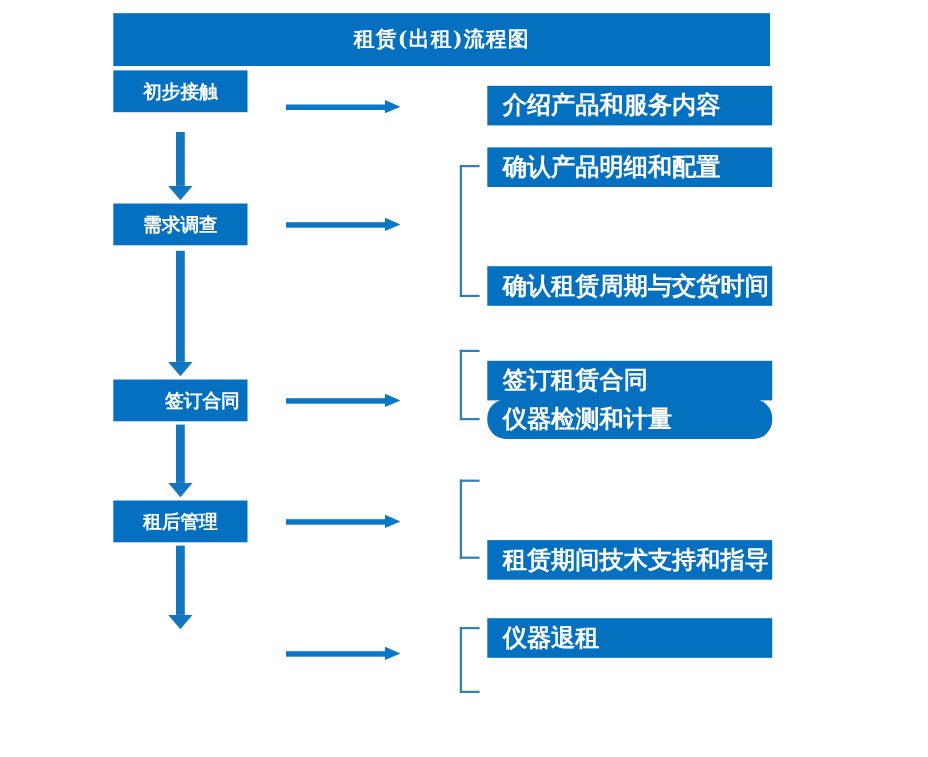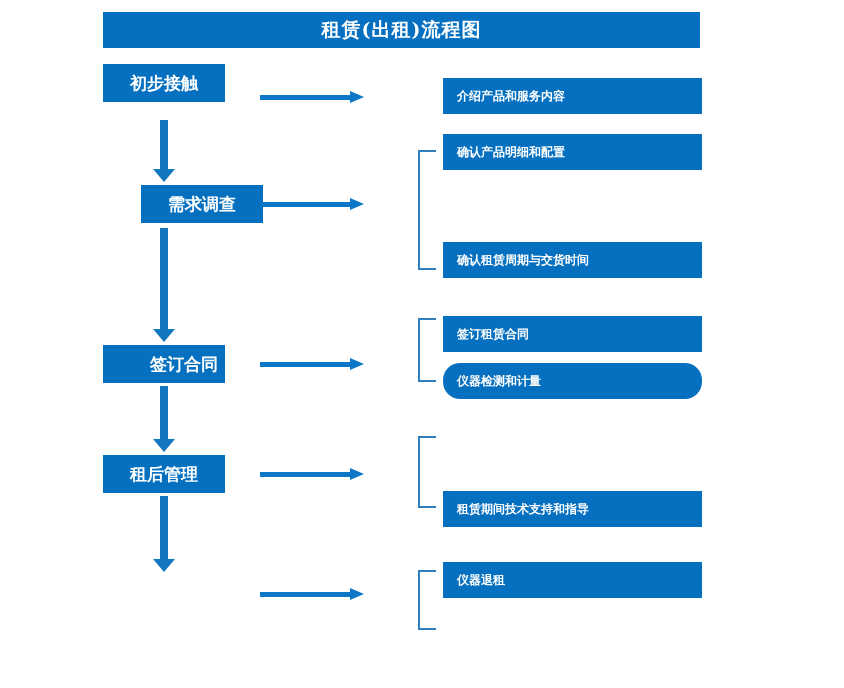--- a/index.html
+++ b/index.html
@@ -22,21 +22,21 @@
     width: 844px;
     height: 688px;
   }
 
   
   .title-bar {
     position: absolute;
     left: 103px;
     top: 12px;
     width: 597px;
-    height: 36px;
+    height: 48px;
     background: #0670c0;
     color: #ffffff;
     font-size: 19px;
     font-weight: bold;
     display: flex;
     align-items: center;
     justify-content: center;
     letter-spacing: 1px;
     font-family: "DejaVu Serif", "Liberation Serif", serif;
   }
@@ -58,21 +58,21 @@
     width: 122px;
     height: 38px;
     font-size: 17px;
     justify-content: center;
   }
 
   .right-box {
     left: 443px;
     width: 259px;
     height: 36px;
-    font-size: 12px;
+    font-size: 22px;
     justify-content: flex-start;
     padding-left: 14px;
   }
 
   
   .h-arrow {
     position: absolute;
     height: 12px;
     width: 105px;
   }
@@ -129,21 +129,21 @@
 </style>
 </head>
 <body>
 
 <div id="canvas">
 
   <div class="title-bar">租赁(出租)流程图</div>
 
   <div class="box left-box" style="top:64px;">初步接触</div>
 
-  <div class="box left-box" style="top:185px;margin-left:38px;">需求调查</div>
+  <div class="box left-box" style="top:185px;">需求调查</div>
 
   <div class="box left-box" style="top:345px;padding-left:40px;">签订合同</div>
 
   <div class="box left-box" style="top:455px;">租后管理</div>
 
 
   <div class="v-arrow" style="left:153px; top:120px; height:62px;">
     <div class="shaft" style="height:49px;"></div>
     <div class="head" style="top:49px;"></div>
   </div>
@@ -196,21 +196,21 @@
 
   <div class="bracket" style="left:418px; top:570px; height:60px;"></div>
 
   <div class="box right-box" style="top:78px;">介绍产品和服务内容</div>
 
   <div class="box right-box" style="top:134px;">确认产品明细和配置</div>
 
 
   <div class="box right-box" style="top:242px;">确认租赁周期与交货时间</div>
 
-  <div class="box right-box" style="top:316px;">签订租赁合同</div>
+  <div class="box right-box" style="top:328px;">签订租赁合同</div>
 
   <div class="box right-box" style="top:363px;border-radius:17px;">仪器检测和计量</div>
 
 
   <div class="box right-box" style="top:491px;">租赁期间技术支持和指导</div>
 
   <div class="box right-box" style="top:562px;">仪器退租</div>
 
 
 </div>

